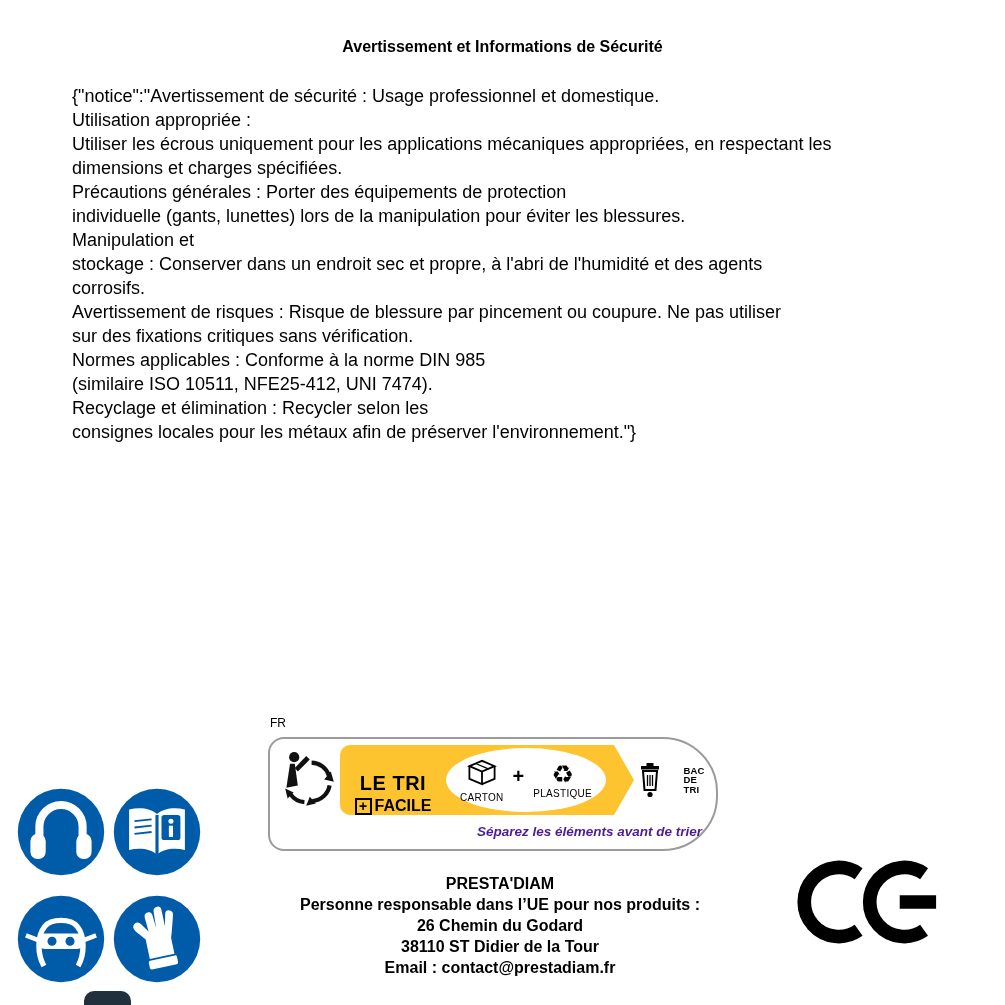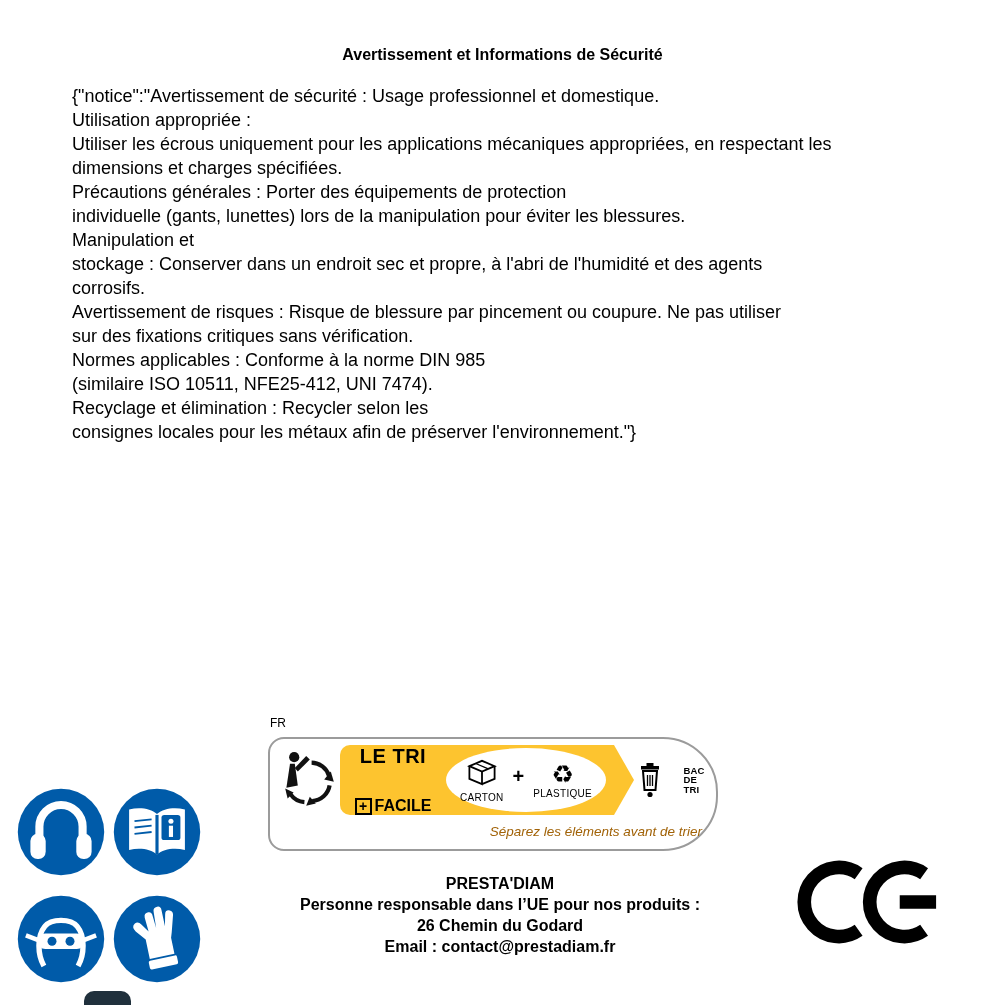--- a/index.html
+++ b/index.html
@@ -2,21 +2,21 @@
 <html><head>
 <meta charset="utf-8">
 <style>
   html,body { margin:0; padding:0; background:#fff; }
   .page {
     position:relative; width:1005px; height:1005px; background:#ffffff;
     overflow:hidden; color:#000;
     font-family:"Liberation Sans","DejaVu Sans",sans-serif;
   }
   .title {
-    position:absolute; top:30px; left:0; right:0; margin:16px;
+    position:absolute; top:30px; left:0; right:0; margin:8px;
     text-align:center; font-size:16px; font-weight:bold;
   }
   .notice {
     position:absolute; left:72px; top:84px; width:880px;
     font-size:18px; line-height:24px; white-space:pre-line;
   }
   
   .picto-grid {
     position:absolute; left:16px; top:787px;
     display:grid; grid-template-columns:90px 90px; column-gap:6px; row-gap:17px;
@@ -33,38 +33,38 @@
     display:flex; flex-direction:column;
   }
   .tri-top { display:flex; align-items:center; height:72px; }
   .triman { width:60px; height:66px; flex:0 0 auto; }
   .triman svg { display:block; width:60px; height:66px; }
   .tri-band-wrap { flex:1 1 auto; height:70px; margin-left:2px; position:relative;
     border-radius:10px 0 0 10px; overflow:hidden; }
   .tri-band { position:absolute; inset:0; background:#FDC42F;
     clip-path:polygon(0 0, calc(100% - 20px) 0, 100% 50%, calc(100% - 20px) 100%, 0 100%); }
   .tri-text { position:absolute; left:0; top:0; width:106px; height:100%; z-index:2;
-    display:flex; flex-direction:column; justify-content:space-between; align-items:center; gap:2px; }
+    display:flex; flex-direction:column; justify-content:flex-end; align-items:center; gap:2px; }
   .tri-line1 { font-size:20px; font-weight:800; letter-spacing:0.5px; }
   .tri-line2 { font-size:16px; font-weight:800; display:flex; align-items:center; gap:3px; }
   .plus-box { width:17px; height:17px; box-sizing:border-box; border:2.5px solid #000;
     background:#FDC42F; display:inline-flex; align-items:center; justify-content:center;
     font-size:14px; font-weight:900; line-height:1; }
   .tri-oval { position:absolute; left:106px; right:28px; top:3px; bottom:3px; z-index:2;
     background:#fff; border-radius:50%;
     display:flex; align-items:center; justify-content:center; gap:9px; }
   .mat { display:flex; flex-direction:column; align-items:center; gap:1px; }
   .mat-label { font-size:10px; font-weight:400; letter-spacing:0.3px; }
   .mat-plus { font-size:20px; font-weight:800; margin-top:-8px; }
   .recycle-char { font-size:25px; line-height:25px; font-family:"DejaVu Sans",sans-serif; }
   .bin-area { flex:0 0 74px; display:flex; align-items:center; justify-content:center; gap:20px; }
   .bin-icon svg { display:block; width:26px; height:36px; }
   .bin-text { font-size:9.5px; font-weight:800; line-height:9.5px; letter-spacing:0.2px; }
   .tri-tagline { flex:1; display:flex; align-items:center; justify-content:flex-end;
-    padding-right:6px; font-style:italic; font-weight:400; font-size:13.5px; color:#a16207; }
+    padding-right:6px; font-style:italic; font-weight:700; font-size:13.5px; color:#4c1d95; }
 
   
   .address {
     position:absolute; left:200px; top:873px; width:600px;
     text-align:center; font-size:16px; font-weight:bold; line-height:21px;
   }
   
   .ce-mark { position:absolute; left:797px; top:855px; width:150px; height:94px; }
   .ce-mark svg { display:block; width:100%; height:100%; }
 
@@ -202,20 +202,21 @@
         </div>
       </div>
     </div>
     <div class="tri-tagline">Séparez les éléments avant de trier</div>
   </div>
 
   <div class="address">
     <div>PRESTA'DIAM</div>
     <div>Personne responsable dans l’UE pour nos produits :</div>
     <div>26 Chemin du Godard</div>
+    <div>38110 ST Didier de la Tour</div>
     <div>Email : contact@prestadiam.fr</div>
   </div>
 
   <div class="ce-mark">
     <svg viewBox="0 0 165 100" preserveAspectRatio="xMidYMid meet">
       <g fill="none" stroke="#000" stroke-width="15">
         <path d="M67.8 18.9 A38 38 0 1 0 67.8 81.1"></path>
         <path d="M139.8 18.9 A38 38 0 1 0 139.8 81.1"></path>
         <path d="M113 50 H153"></path>
       </g>

